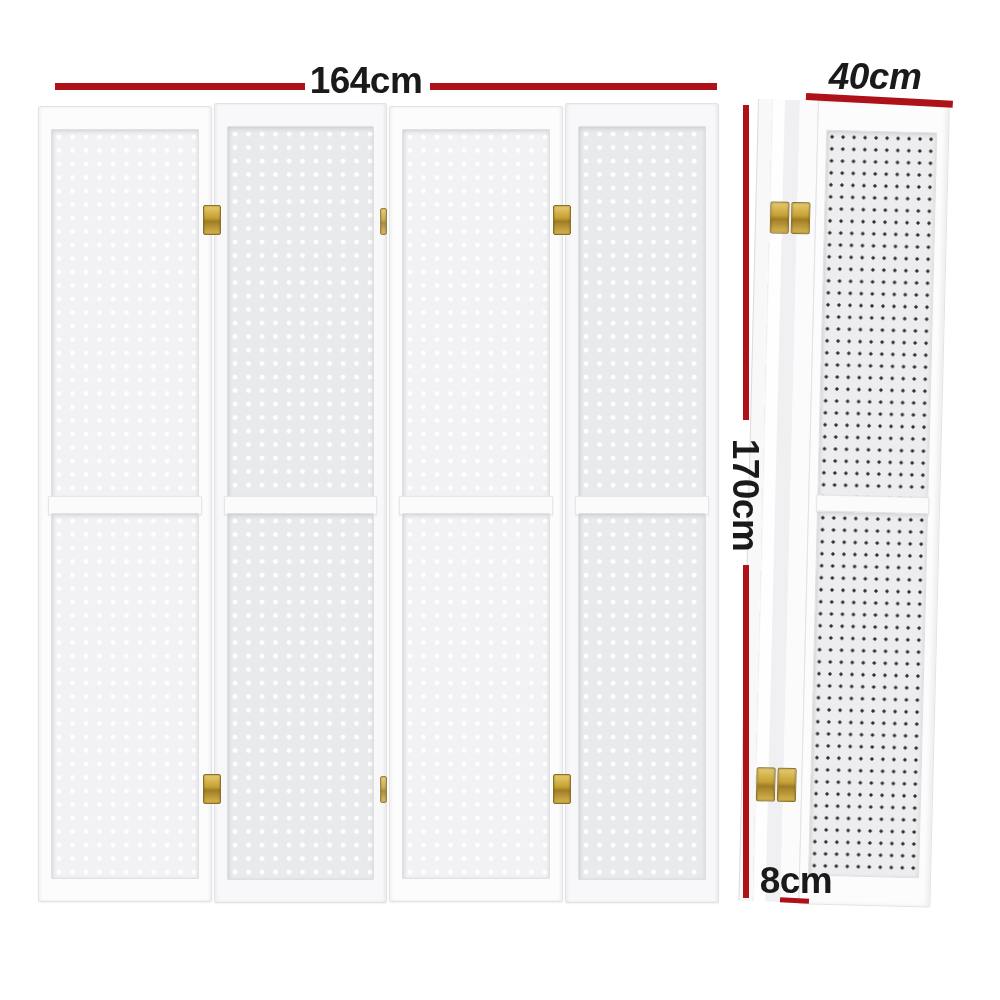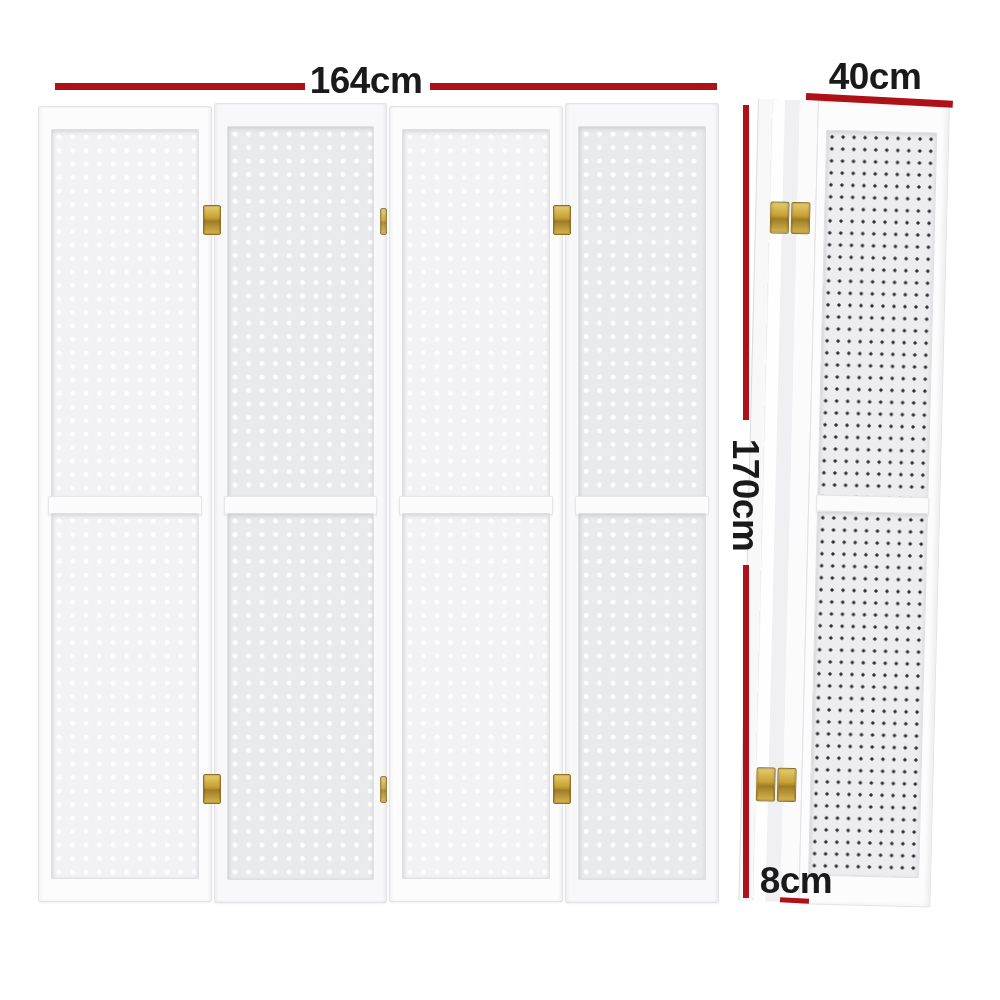--- a/index.html
+++ b/index.html
@@ -15,21 +15,21 @@
     font-size:37px;font-weight:600;line-height:1;text-align:center;
     letter-spacing:-0.5px;white-space:nowrap;
   }
   #dim-width-line-left {left:55px;top:83px;width:250px;height:7px;}
   #dim-width-line-right{left:430px;top:83px;width:287px;height:7px;}
   #dim-width-label{left:300px;top:62px;width:132px;}
   #dim-height-line-top   {left:743px;top:105px;width:6px;height:315px;}
   #dim-height-line-bottom{left:743px;top:565px;width:6px;height:333px;}
   #dim-height-label{left:676px;top:476px;width:140px;height:38px;
     display:flex;align-items:center;justify-content:center;transform:rotate(90deg);}
-  #dim-depth-label{left:815px;top:58px;width:120px;}
+  #dim-depth-label{left:815px;top:58px;width:120px;font-style:italic;}
   #dim-depth-line{left:806px;top:93px;width:147px;height:7px;
     transform:rotate(3deg);transform-origin:left center;}
   #dim-thickness-line{left:780px;top:898px;width:29px;height:5px;transform:rotate(3deg);}
   #dim-thickness-label{left:754px;top:862px;width:84px;}
 
   
   .panel{
     position:absolute;background:#fcfcfd;border:1px solid #e3e3e7;border-radius:2px;
     box-shadow:inset 2px 0 3px rgba(0,0,0,.04), inset -2px 0 3px rgba(0,0,0,.05),
                0 1px 2px rgba(0,0,0,.06);

